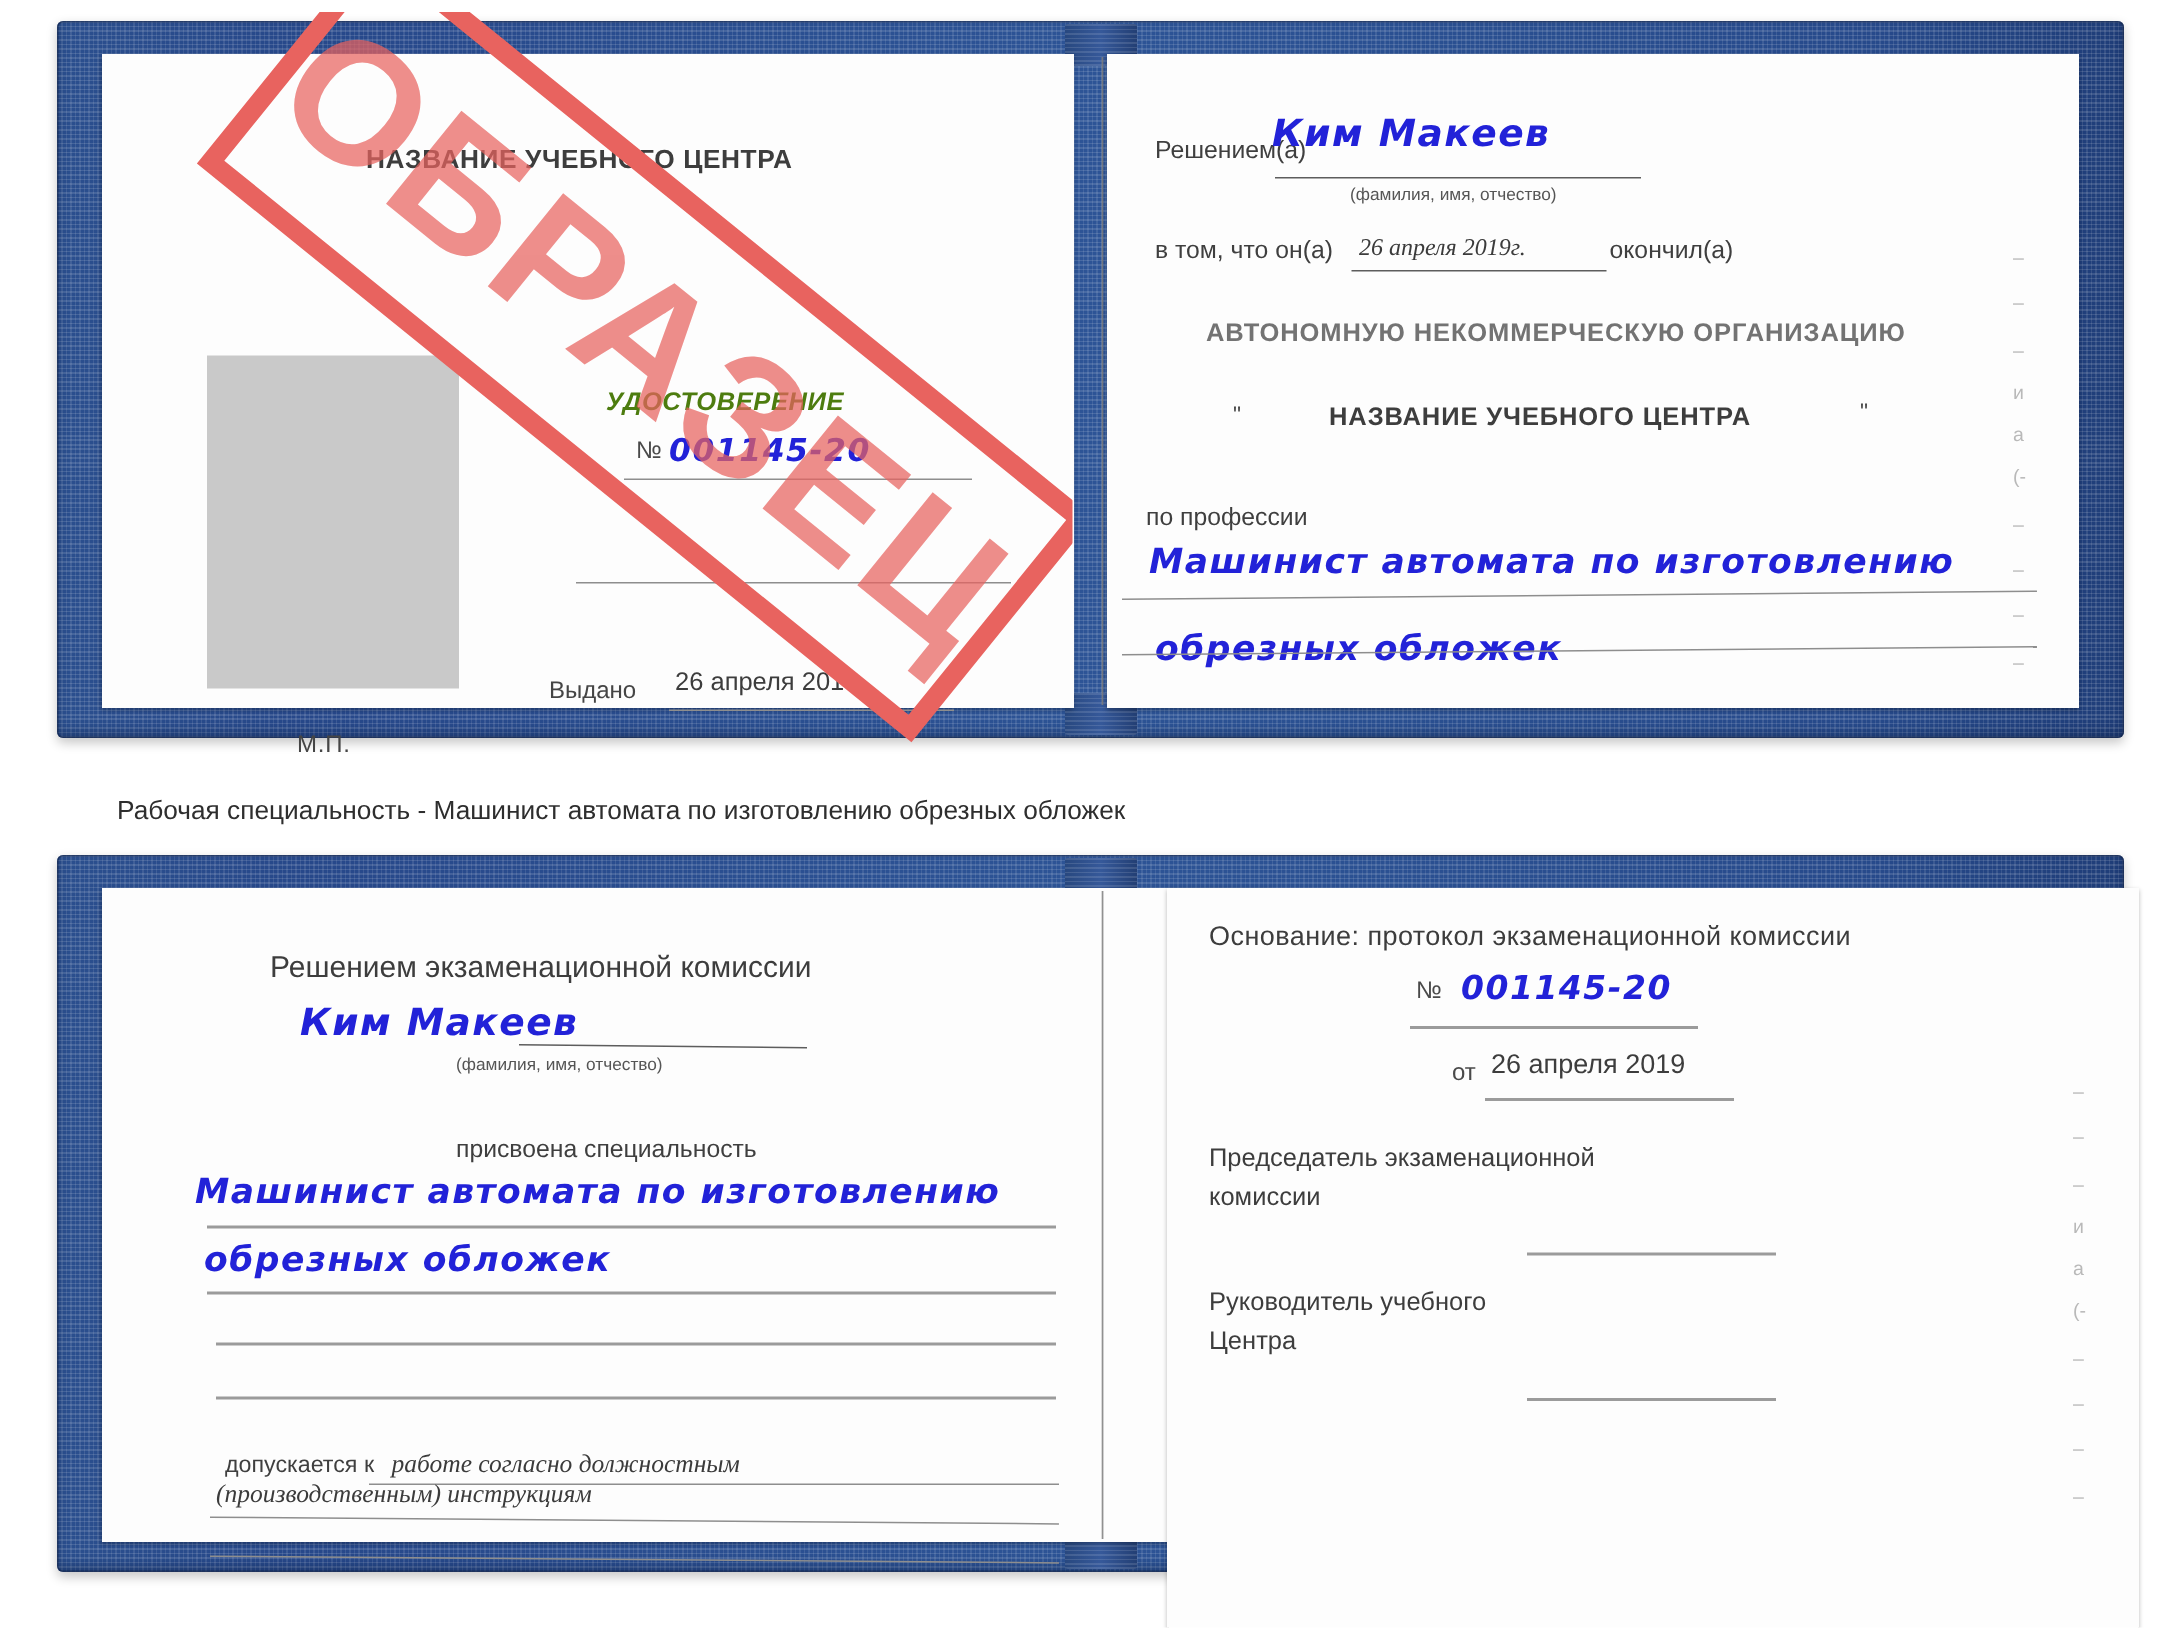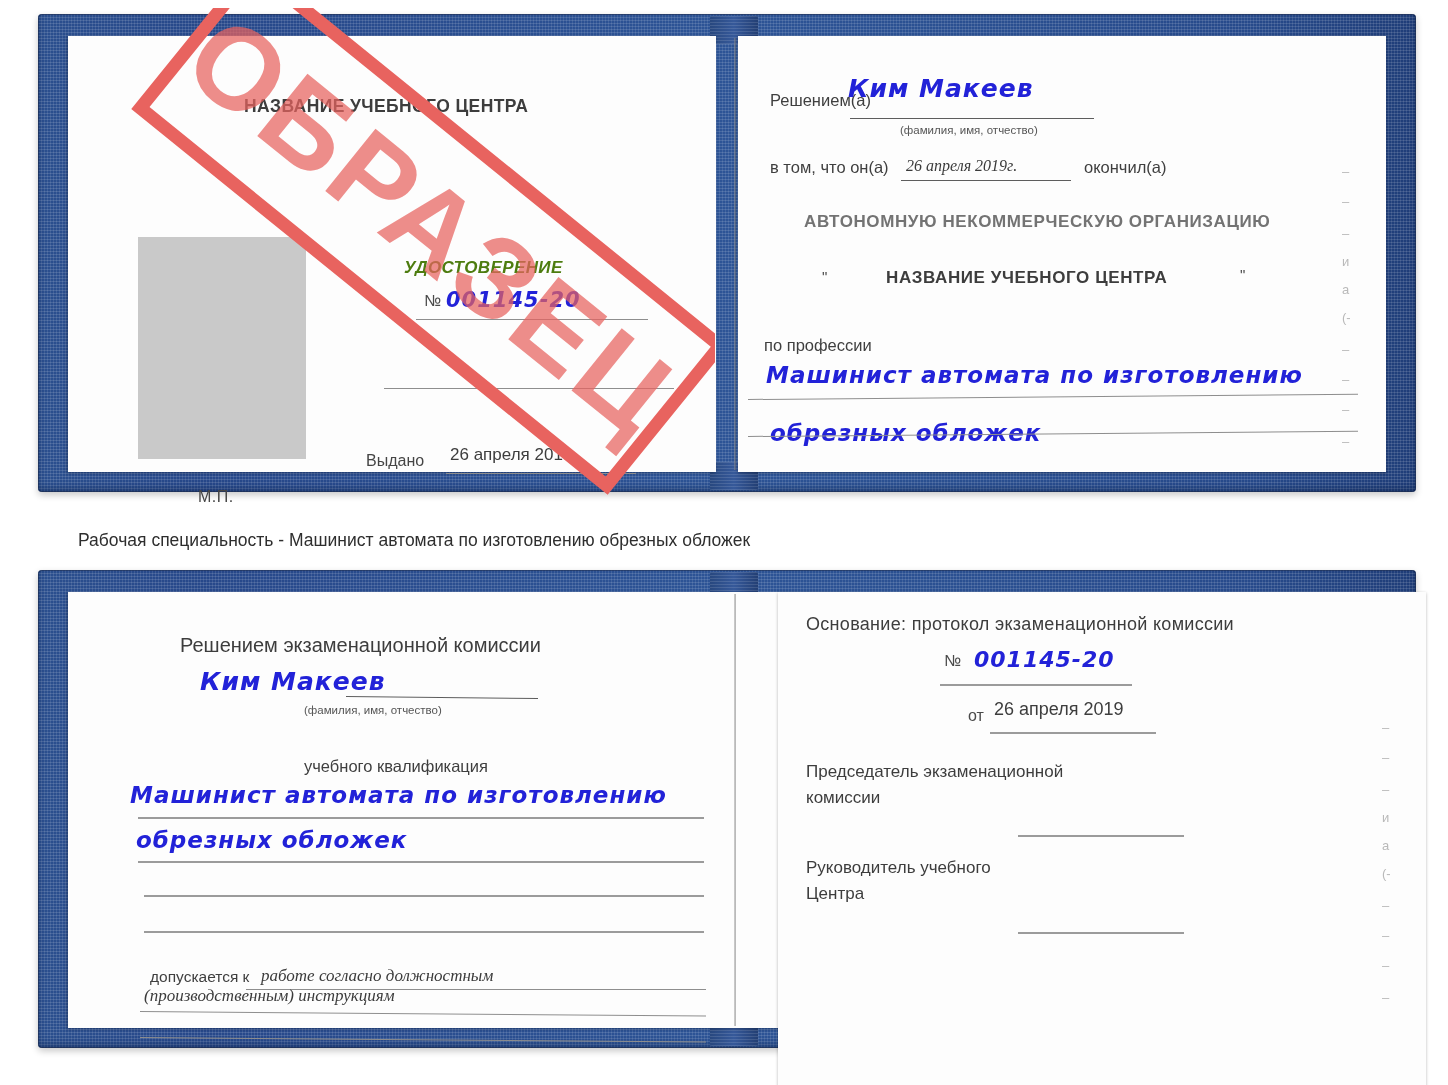--- a/index.html
+++ b/index.html
@@ -110,21 +110,21 @@
   <div class="page" style="left:700px;top:22px;width:648px;height:436px;">
 
     <div class="t" style="left:32px;top:55px;font-size:16.5px;color:#3f3f3f;">Решением(а)</div>
     <div class="t hand" style="left:110px;top:38px;font-size:25px;">Ким Макеев</div>
     <div class="rule dark" style="left:112px;top:82px;width:244px;"></div>
     <div class="t" style="left:162px;top:88px;font-size:11.5px;color:#555;">(фамилия, имя, отчество)</div>
 
     <div class="t" style="left:32px;top:122px;font-size:16.5px;color:#3f3f3f;">в том, что он(а)</div>
     <div class="t type-ital" style="left:168px;top:121px;font-size:16px;">26 апреля 2019г.</div>
     <div class="rule dark" style="left:163px;top:144px;width:170px;"></div>
-    <div class="t" style="left:346px;top:122px;font-size:16.5px;color:#3f3f3f;">окончил(а)</div>
+    <div class="t" style="left:335px;top:122px;font-size:16.5px;color:#3f3f3f;">окончил(а)</div>
 
     <div class="t cap" style="left:66px;top:176px;font-size:17px;font-weight:bold;color:#737373;">АВТОНОМНУЮ НЕКОММЕРЧЕСКУЮ ОРГАНИЗАЦИЮ</div>
     <div class="t" style="left:84px;top:232px;font-size:15px;color:#4a4a4a;">"</div>
     <div class="t cap" style="left:148px;top:232px;font-size:17px;font-weight:bold;color:#3d3d3d;">НАЗВАНИЕ УЧЕБНОГО ЦЕНТРА</div>
     <div class="t" style="left:502px;top:230px;font-size:15px;color:#4a4a4a;">"</div>
 
     <div class="t" style="left:26px;top:300px;font-size:16.5px;color:#3f3f3f;">по профессии</div>
     <div class="t hand" style="left:28px;top:326px;font-size:23px;">Машинист автомата по изготовлению</div>
     <div class="rule" style="left:10px;top:363px;width:610px;transform:rotate(-0.5deg);transform-origin:left center;"></div>
     <div class="t hand" style="left:32px;top:384px;font-size:23px;">обрезных обложек</div>
@@ -162,21 +162,21 @@
   <div class="spine-notch" style="left:672px;top:448px;width:48px;height:28px;"></div>
 
   <div class="page left" style="left:30px;top:22px;width:780px;height:436px;">
 
     <div class="t" style="left:112px;top:42px;font-size:20px;color:#3d3d3d;">Решением экзаменационной комиссии</div>
 
     <div class="t hand" style="left:132px;top:75px;font-size:25px;">Ким Макеев</div>
     <div class="rule dark" style="left:278px;top:104px;width:192px;transform:rotate(0.6deg);transform-origin:left center;"></div>
     <div class="t" style="left:236px;top:112px;font-size:11.5px;color:#555;">(фамилия, имя, отчество)</div>
 
-    <div class="t" style="left:236px;top:165px;font-size:16.5px;color:#3f3f3f;">учебного квалификация</div>
+    <div class="t" style="left:236px;top:165px;font-size:16.5px;color:#3f3f3f;">присвоена специальность</div>
 
     <div class="t hand" style="left:62px;top:190px;font-size:23px;">Машинист автомата по изготовлению</div>
     <div class="rule thick" style="left:70px;top:225px;width:566px;"></div>
     <div class="t hand" style="left:68px;top:235px;font-size:23px;">обрезных обложек</div>
     <div class="rule thick" style="left:70px;top:269px;width:566px;"></div>
     <div class="rule thick" style="left:76px;top:303px;width:560px;"></div>
     <div class="rule thick" style="left:76px;top:339px;width:560px;"></div>
 
     <div class="t" style="left:82px;top:376px;font-size:15.5px;color:#3f3f3f;">допускается к</div>
     <div class="t type-ital" style="left:193px;top:374px;font-size:17px;">работе согласно должностным</div>

